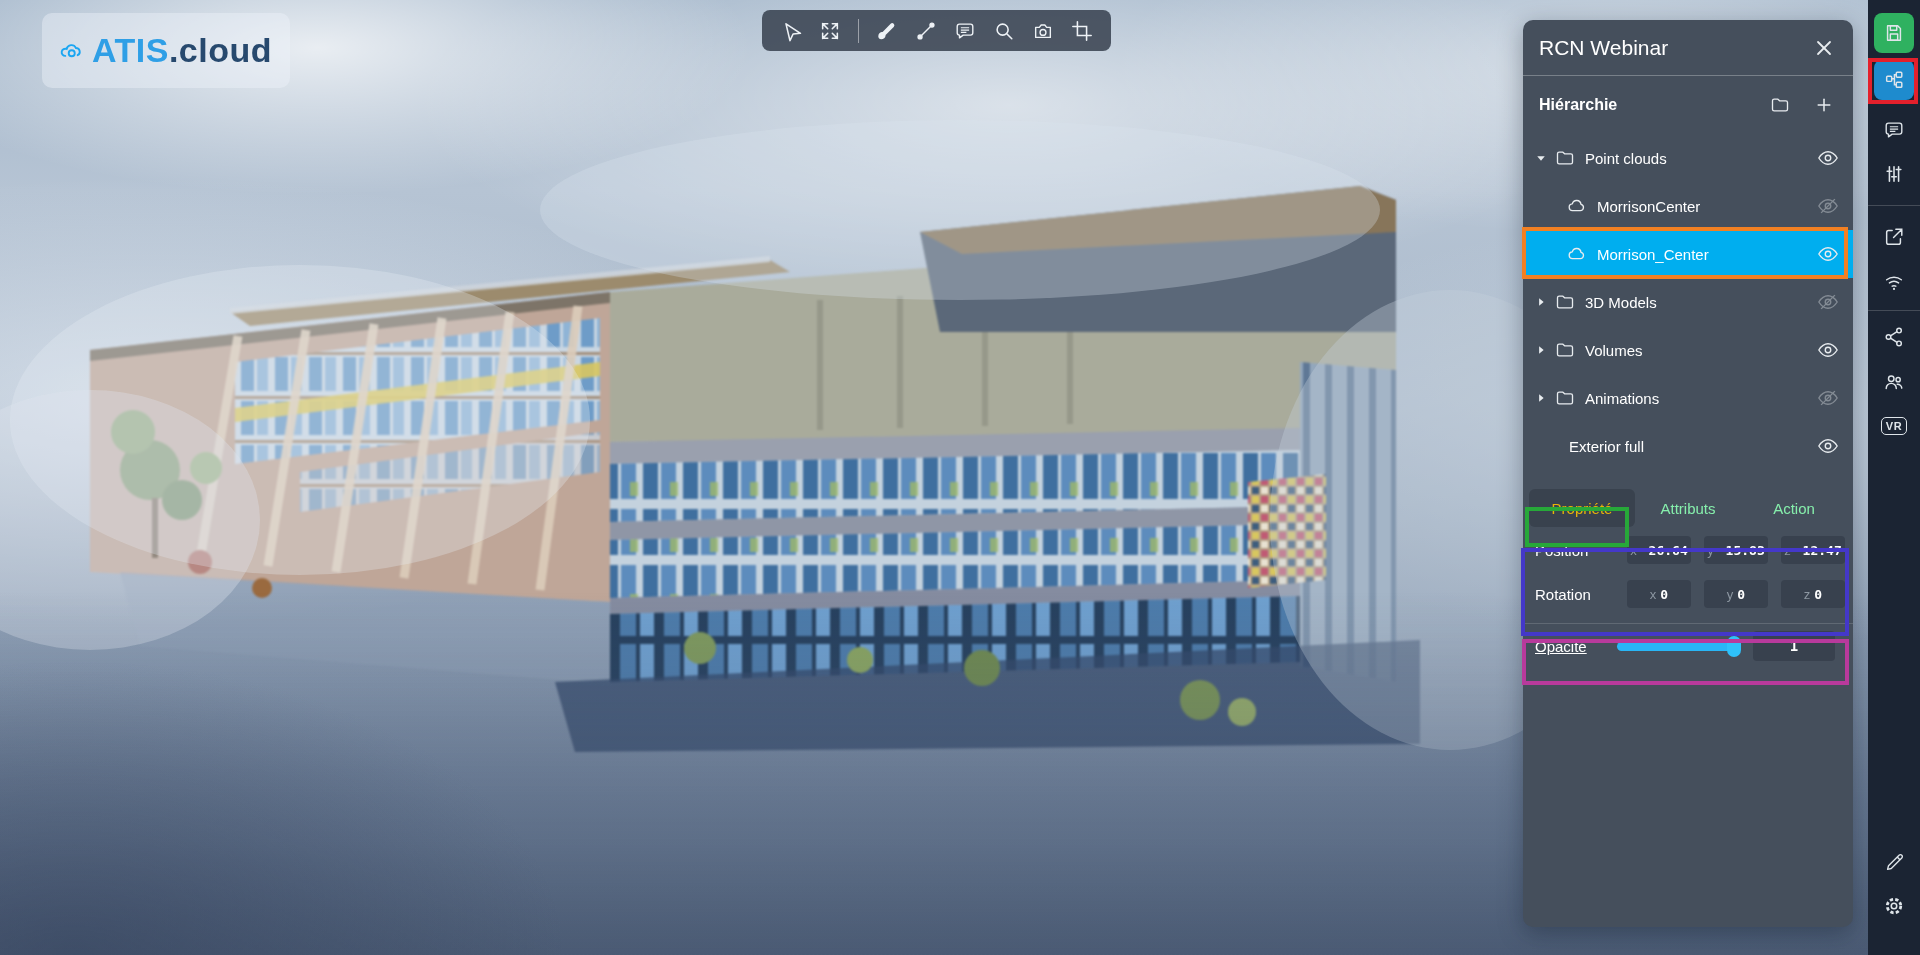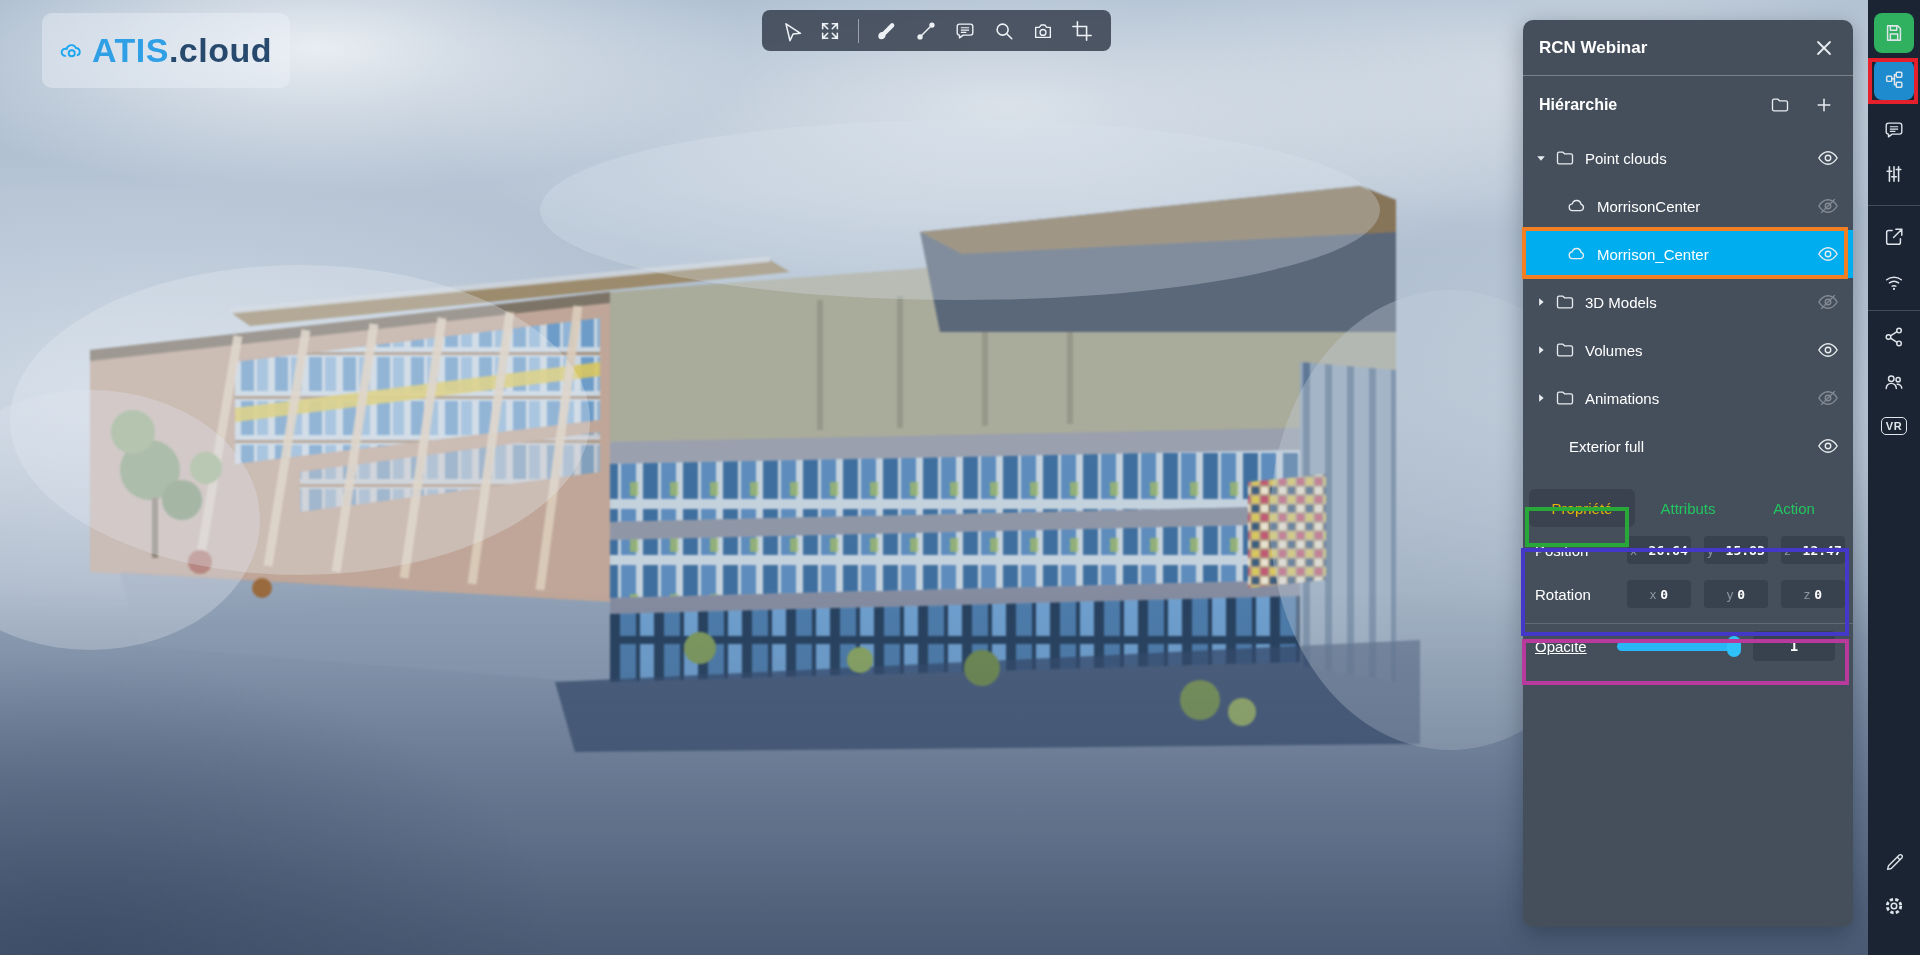--- a/index.html
+++ b/index.html
@@ -39,21 +39,21 @@
     background:rgba(54,63,77,.85);display:flex;align-items:center;padding:0 14px;gap:9px;}
   .tool-btn{width:30px;height:30px;display:flex;align-items:center;justify-content:center;
     color:#eef2f6;border-radius:6px;cursor:pointer;}
   .tool-btn svg{width:22px;height:22px;}
   .tb-divider{width:1px;height:24px;background:rgba(255,255,255,.45);margin:0 4px;}
 
   
   .panel{position:absolute;left:1523px;top:20px;width:330px;height:907px;border-radius:10px;
     background:var(--panel-bg);color:#fff;box-shadow:0 6px 24px rgba(10,20,35,.35);}
   .panel-header{height:55px;display:flex;align-items:center;padding:0 16px;}
-  .panel-title{font-size:17px;font-weight:bold;flex:1;}
+  .panel-title{font-size:21px;font-weight:normal;flex:1;}
   .icon-btn{color:#e8ecef;display:flex;align-items:center;justify-content:center;
     width:26px;height:26px;cursor:pointer;}
   .icon-btn svg{width:18px;height:18px;}
   .panel-divider{height:1px;background:rgba(255,255,255,.28);}
   .hier-head{height:58px;display:flex;align-items:center;padding:0 16px;gap:18px;}
   .hier-title{font-size:16px;font-weight:bold;flex:1;}
   .hier-head .icon-btn svg{width:20px;height:20px;}
 
   .tree{}
   .tree-row{height:48px;display:flex;align-items:center;padding:0 14px 0 10px;cursor:pointer;}
@@ -62,21 +62,21 @@
   .tree-row.lvl1{padding-left:44px;}
   .tree-row.plain{padding-left:36px;}
   .tree-label{font-size:15px;margin-left:10px;flex:1;white-space:nowrap;overflow:hidden;}
   .eye-btn{width:22px;height:22px;color:#e8ecef;flex:none;cursor:pointer;}
   .eye-btn.dim{opacity:.38;}
   .tree-row.selected{background:var(--accent);}
 
   
   .tabs{display:flex;margin:19px 6px 0 6px;height:38px;}
   .tab{flex:1;display:flex;align-items:center;justify-content:center;font-size:15px;
-    color:#22c55e;border-radius:6px;cursor:pointer;}
+    color:#86efac;border-radius:6px;cursor:pointer;}
   .tab.active{background:#39424E;color:#eab308;}
 
   
   .prop-row{height:42px;display:flex;align-items:center;padding:0 14px 0 12px;margin-top:2px;}
   .prop-row:first-of-type{margin-top:10px;}
   .prop-label{font-size:15px;width:92px;flex:none;}
   .axis-fields{display:flex;gap:13px;flex:1;justify-content:flex-end;}
   .axis-field{width:64px;height:28px;background:var(--field-bg);border-radius:4px;
     display:flex;align-items:center;justify-content:center;gap:4px;cursor:text;}
   .axis-prefix{color:#8C96A1;font-size:13px;}

